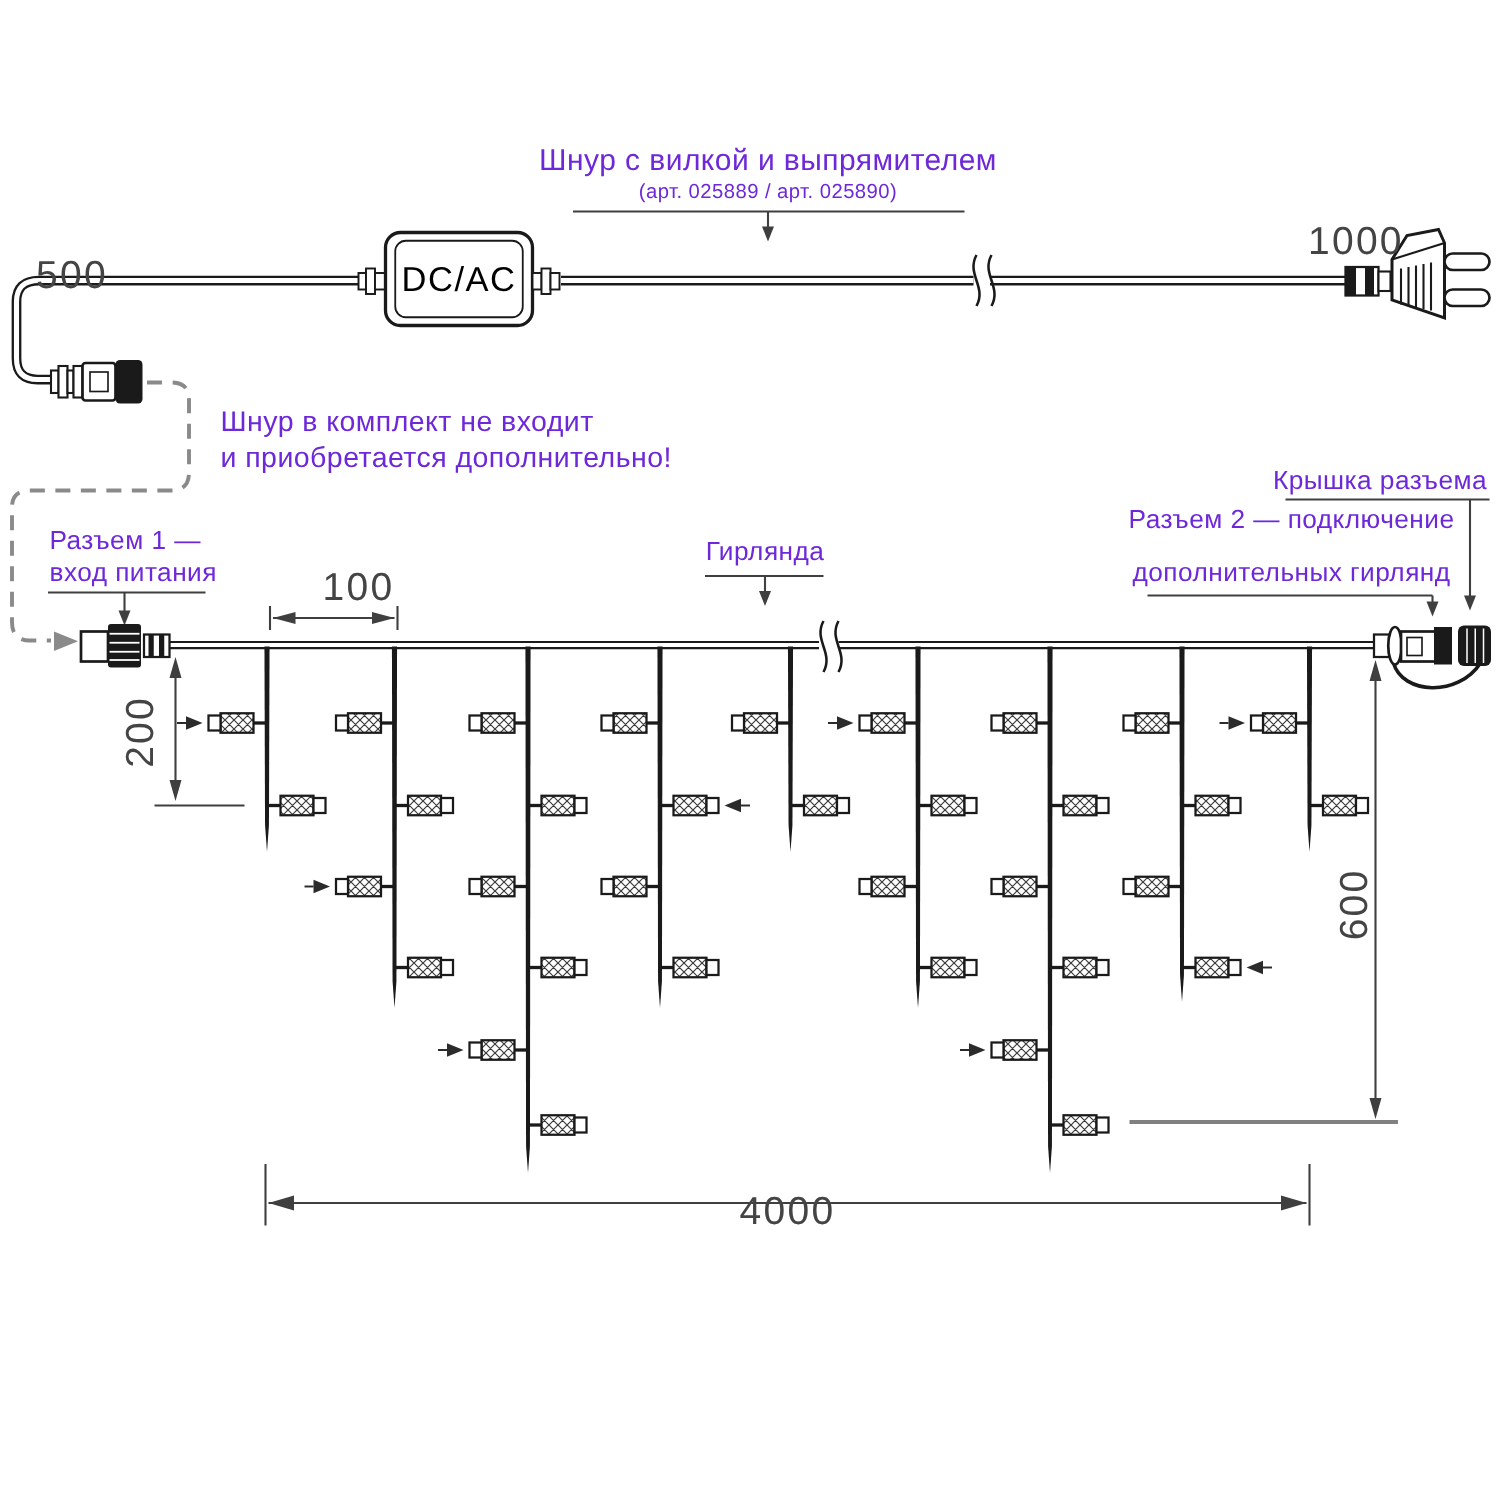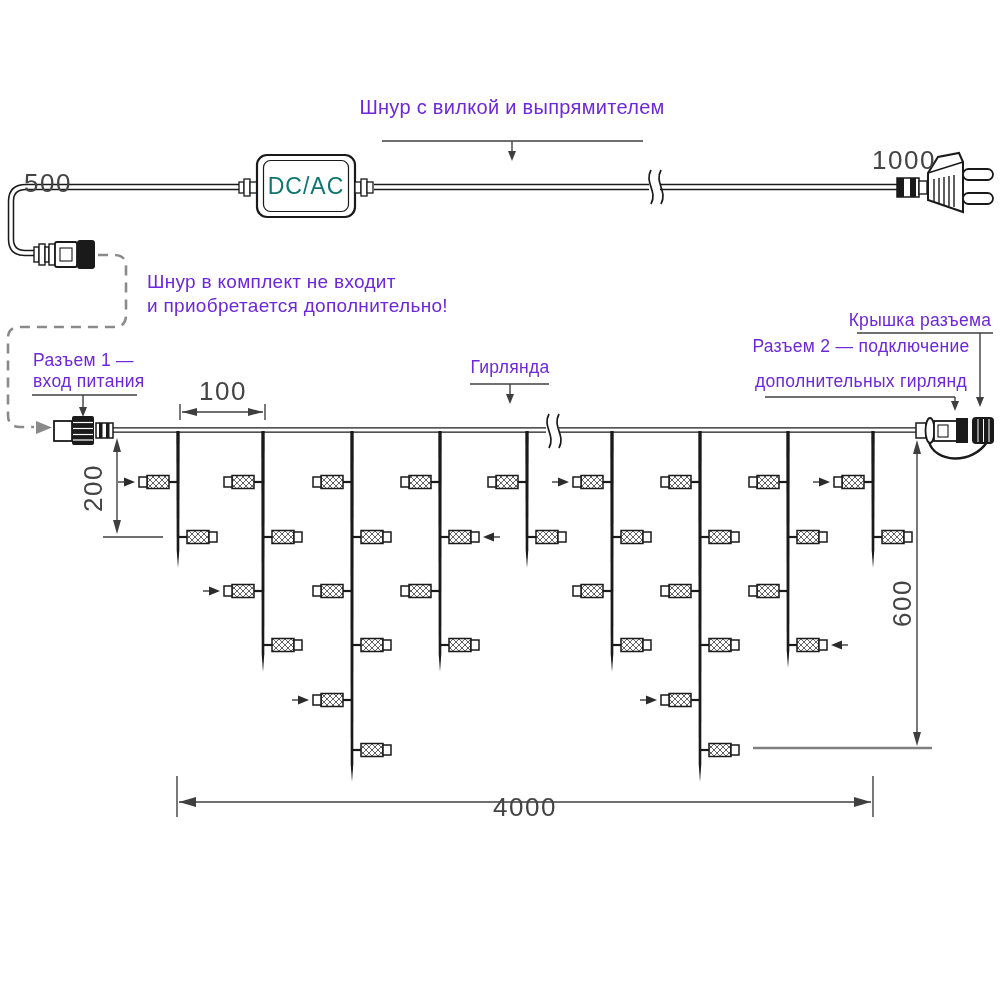--- a/index.html
+++ b/index.html
@@ -9,21 +9,21 @@
   }
   .canvas svg { position:absolute; left:0; top:0; }
   .lbl { position:absolute; color:#6d28d9; letter-spacing:.3px; white-space:nowrap; line-height:1.15; }
   .num { font-size:26px; color:#444; letter-spacing:1.5px; }
   .t-center { text-align:center; }
   .rot { transform:rotate(-90deg); transform-origin:center center; }
   .title { font-size:20px; }
   .subtitle { font-size:13.5px; }
   .note { font-size:19px; }
   .anno { font-size:17.5px; }
-  .dcac { font-size:23px; color:#0f766e; letter-spacing:1px; }
+  .dcac { font-size:23px; color:#000000; letter-spacing:1px; }
 </style>
 </head>
 <body>
 
 <div class="canvas">
 
   <svg width="1000" height="1000" viewBox="0 0 1000 1000">
     <defs>
       <pattern id="hatch" width="6" height="6" patternUnits="userSpaceOnUse">
         <path d="M0,6 L6,0 M-1,1 L1,-1 M5,7 L7,5 M0,0 L6,6 M-1,5 L1,7 M5,-1 L7,1" stroke="#3a3a3a" stroke-width="0.8"></path>
@@ -415,32 +415,33 @@
       <polygon points="854,797 854,807 871,802" fill="#3f3f3f"></polygon>
     </g>
   </svg>
 
   <div class="lbl num" style="left:24px; top:148px;margin-top:21px;">500</div>
   <div class="lbl num" style="left:872px; top:146px;">1000</div>
 
   <div class="lbl dcac t-center" style="left:263px; top:173px; width:86px;">DC/AC</div>
 
   <div class="lbl title t-center" style="left:352px; top:96px; width:320px;">Шнур с вилкой и выпрямителем</div>
+  <div class="lbl subtitle t-center" style="left:352px; top:120px; width:320px;">(арт. 025889 / арт. 025890)</div>
 
   <div class="lbl note" style="left:147px; top:295px;">и приобретается дополнительно!</div>
   <div class="lbl note" style="left:147px; top:271px;">Шнур в комплект не входит</div>
 
   <div class="lbl anno" style="left:33px; top:350px;">Разъем 1 —</div>
   <div class="lbl anno" style="left:33px; top:371px;">вход питания</div>
 
   <div class="lbl anno t-center" style="left:440px; top:357px; width:140px;">Гирлянда</div>
 
   <div class="lbl anno t-center" style="left:749px; top:336px; width:224px;">Разъем 2 — подключение</div>
   <div class="lbl anno t-center" style="left:749px; top:371px; width:224px;">дополнительных гирлянд</div>
 
   <div class="lbl anno t-center" style="left:845px; top:310px; width:150px;">Крышка разъема</div>
 
-  <div class="lbl num t-center" style="left:180px; top:377px; width:86px;">100</div>
+  <div class="lbl num t-center" style="left:196px; top:377px; width:86px;">100</div>
   <div class="lbl num t-center rot" style="left:64px; top:473px; width:60px;">200</div>
   <div class="lbl num t-center rot" style="left:873px; top:588px; width:60px;">600</div>
   <div class="lbl num t-center" style="left:465px; top:763px; width:120px;margin-top:30px;">4000</div>
 
 </div>
 
 </body></html>

